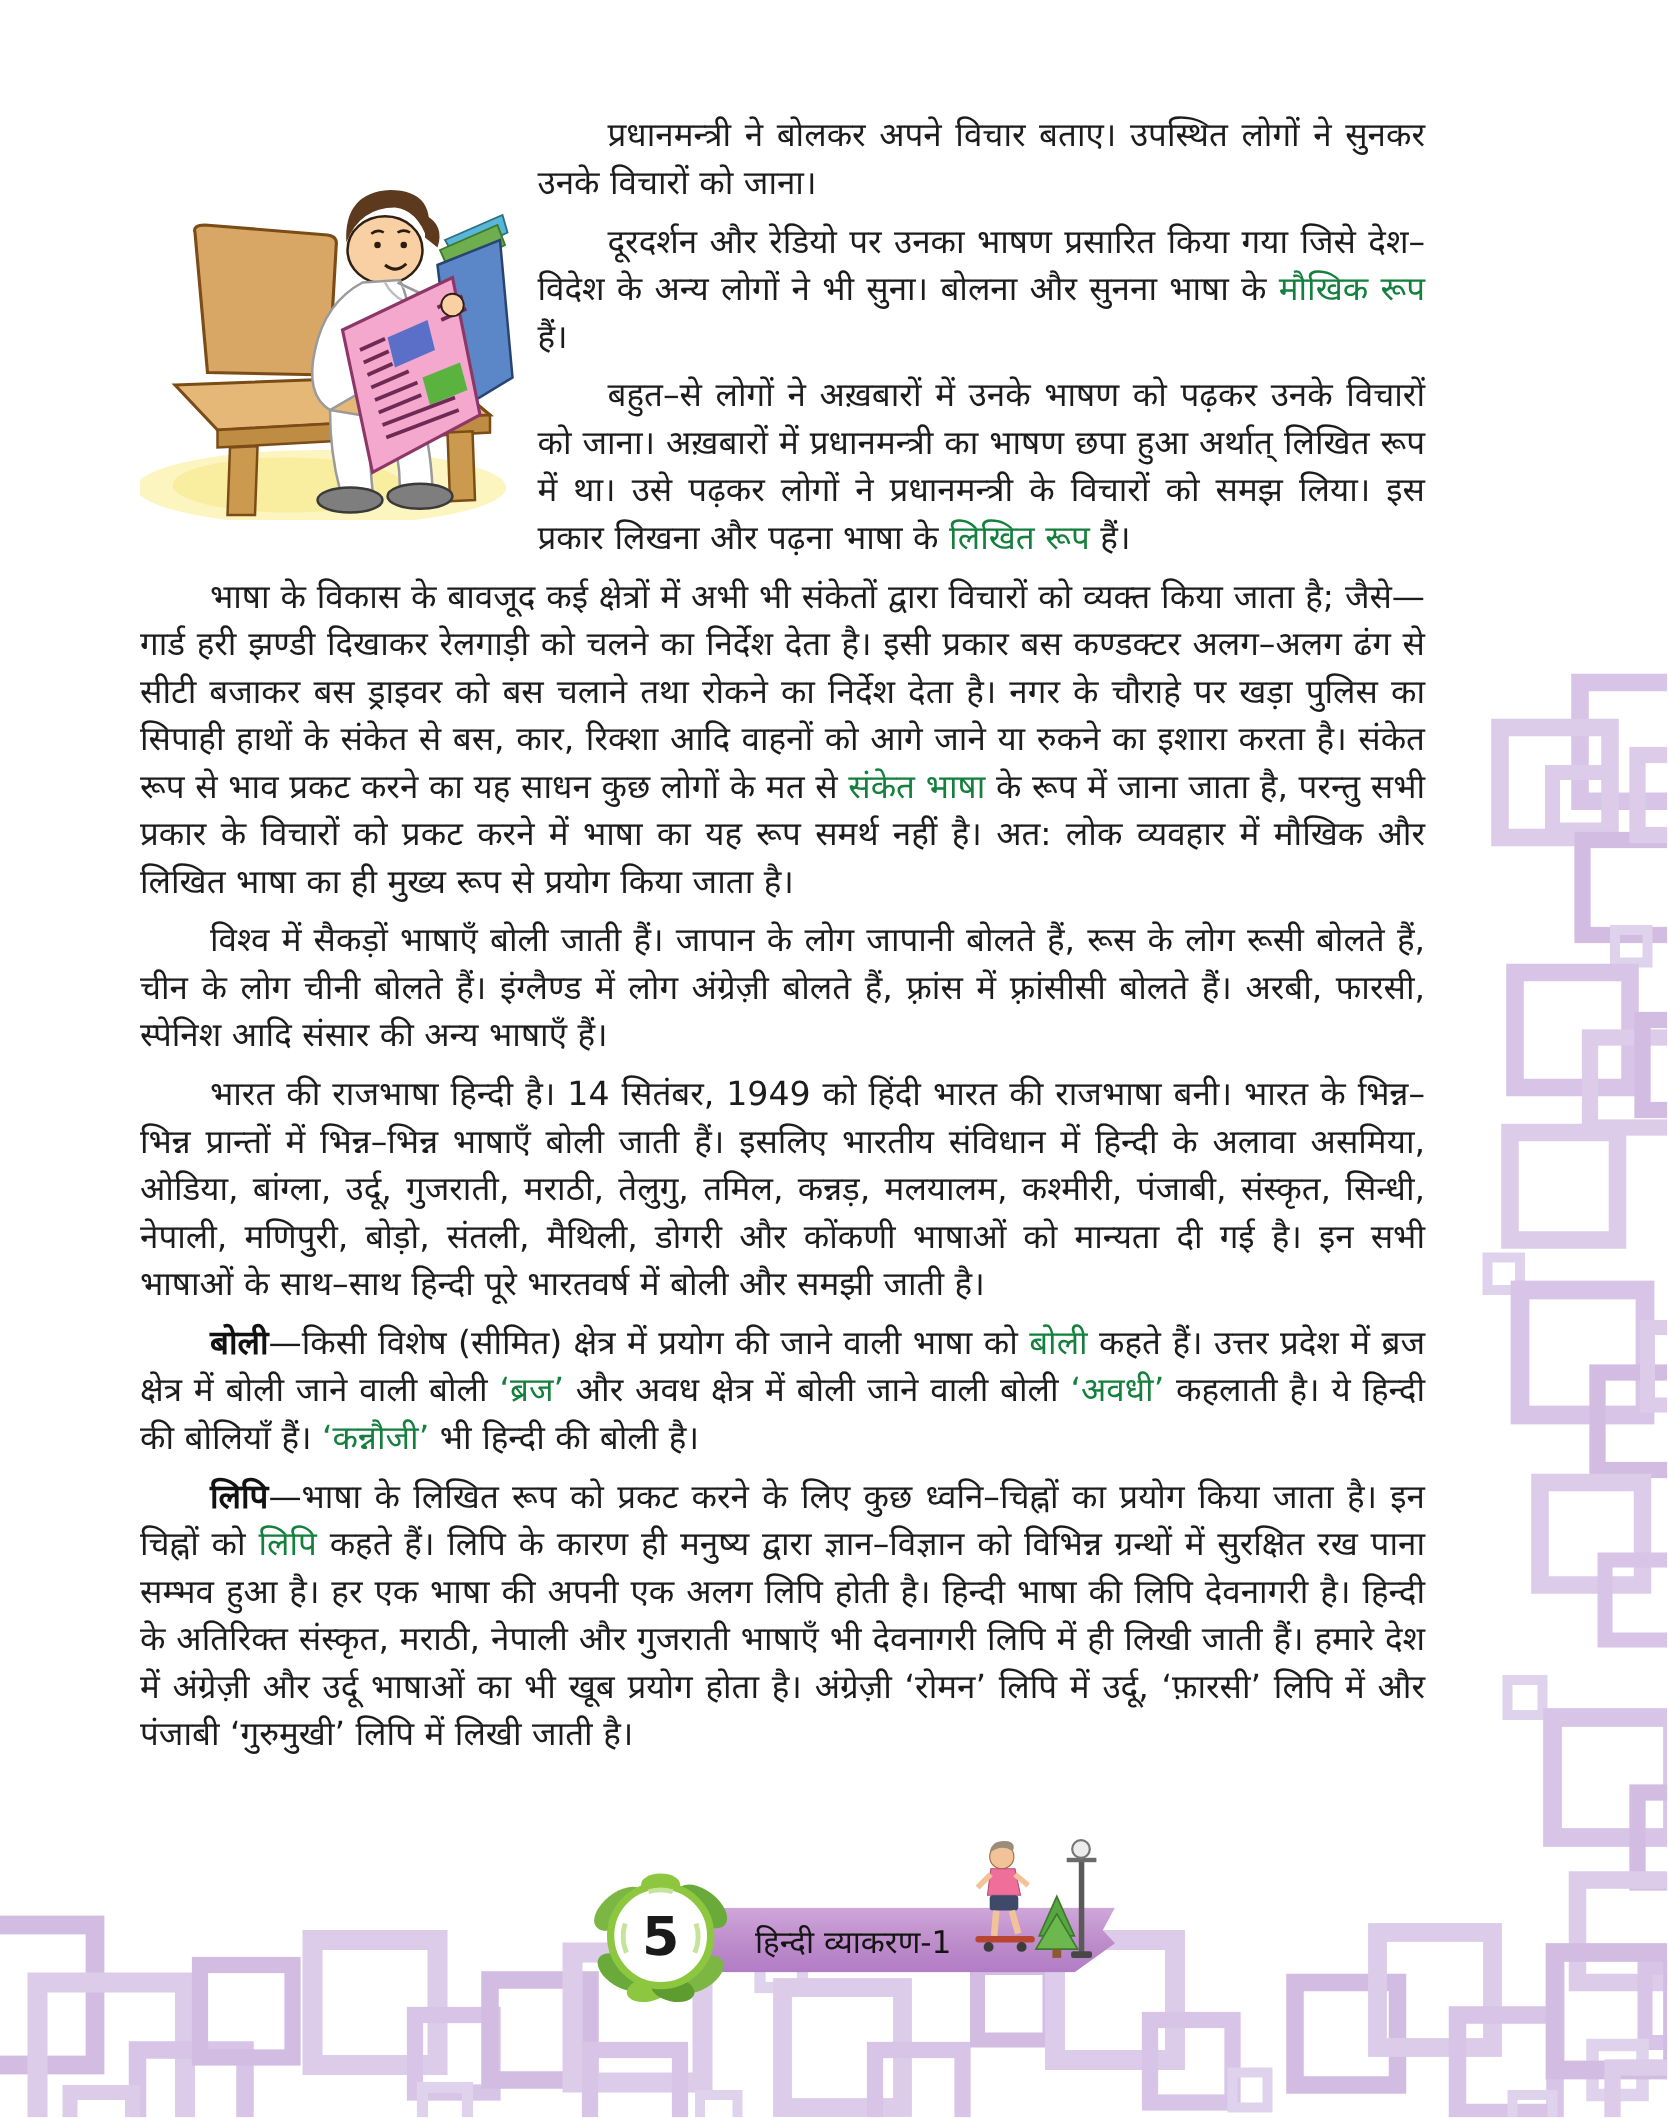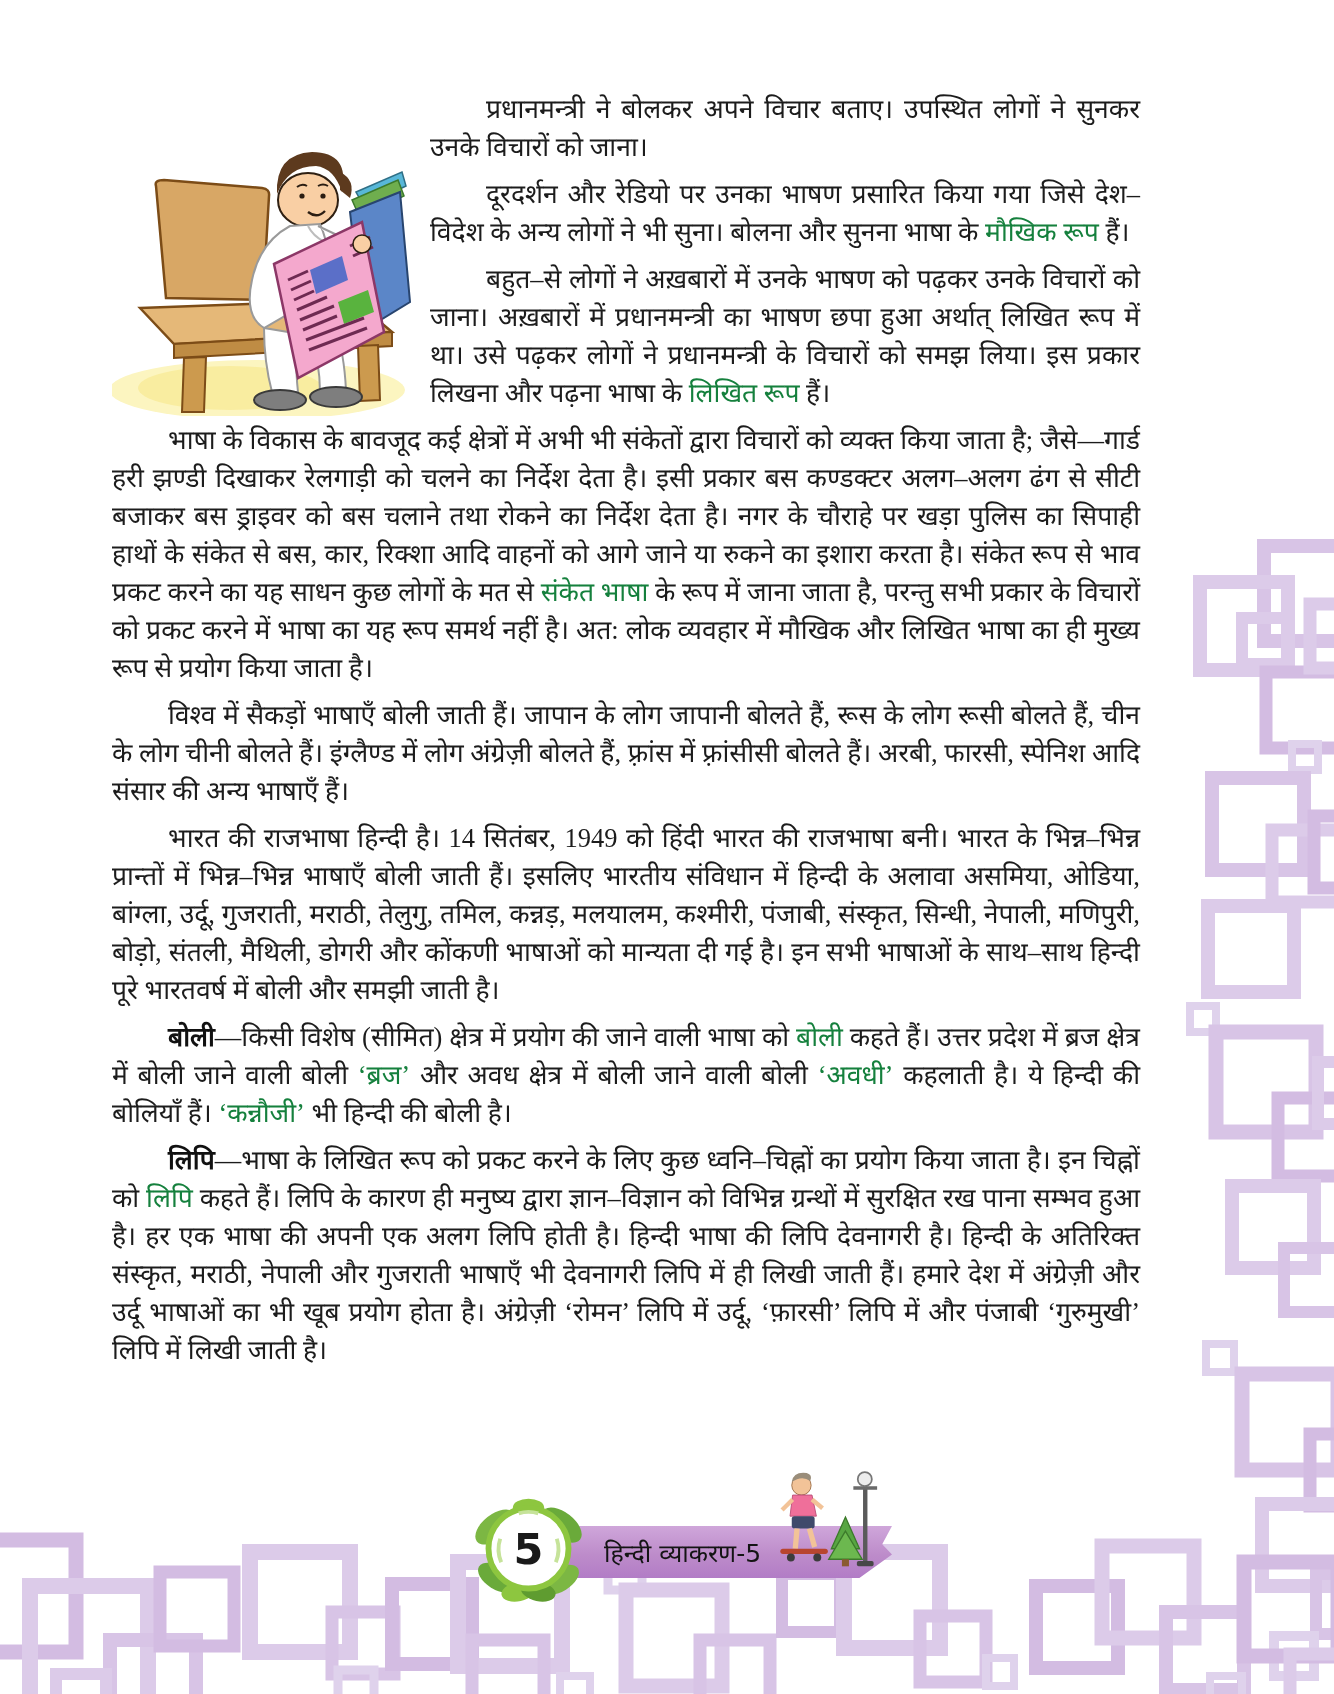--- a/index.html
+++ b/index.html
@@ -7,21 +7,21 @@
         font-family:"DejaVu Sans","Liberation Sans",sans-serif;}
   
   .decor{position:absolute;z-index:1;pointer-events:none;}
   .decor-right{top:486px;right:0;}
   .decor-bottom{left:0;bottom:0;}
   
   .content{position:absolute;left:112px;top:90px;width:1028px;z-index:3;
            color:#1c1c1c;font-size:26.5px;line-height:38px;text-align:justify;}
   .illus{float:left;width:300px;height:322px;margin:4px 18px 2px 0;}
   .para{margin:0 0 9px 0;text-indent:56px;}
-  .para span{text-indent:0;font-family:Liberation Serif, serif;}
+  .para span{text-indent:0;}
   .normal{color:#1c1c1c;}
   .pink{color:#15803d;font-weight:500;}
   .bold{font-weight:700;color:#111;}
   
   .footer{position:absolute;left:468px;top:1486px;width:440px;height:130px;z-index:5;}
   .ribbon{position:absolute;left:98px;top:40px;width:326px;height:52px;
           background:linear-gradient(180deg,#cfa6da 0%,#bd8cca 55%,#b27cc6 100%);
           clip-path:polygon(0 0,100% 0,97% 35%,100% 55%,90% 100%,0 100%);
           display:flex;align-items:center;}
   .ribbon-label{padding-left:38px;font-size:25px;color:#141414;}
@@ -143,21 +143,21 @@
         <p class="para"><span class="normal">भाषा के विकास के बावजूद कई क्षेत्रों में अभी भी संकेतों द्वारा विचारों को व्यक्त किया जाता है; जैसे—गार्ड हरी झण्डी दिखाकर रेलगाड़ी को चलने का निर्देश देता है। इसी प्रकार बस कण्डक्टर अलग–अलग ढंग से सीटी बजाकर बस ड्राइवर को बस चलाने तथा रोकने का निर्देश देता है। नगर के चौराहे पर खड़ा पुलिस का सिपाही हाथों के संकेत से बस, कार, रिक्शा आदि वाहनों को आगे जाने या रुकने का इशारा करता है। संकेत रूप से भाव प्रकट करने का यह साधन कुछ लोगों के मत से </span><span class="pink">संकेत भाषा</span><span class="normal"> के रूप में जाना जाता है, परन्तु सभी प्रकार के विचारों को प्रकट करने में भाषा का यह रूप समर्थ नहीं है। अत: लोक व्यवहार में मौखिक और लिखित भाषा का ही मुख्य रूप से प्रयोग किया जाता है।</span></p>
         <p class="para"><span class="normal">विश्व में सैकड़ों भाषाएँ बोली जाती हैं। जापान के लोग जापानी बोलते हैं, रूस के लोग रूसी बोलते हैं, चीन के लोग चीनी बोलते हैं। इंग्लैण्ड में लोग अंग्रेज़ी बोलते हैं, फ़्रांस में फ़्रांसीसी बोलते हैं। अरबी, फारसी, स्पेनिश आदि संसार की अन्य भाषाएँ हैं।</span></p>
         <p class="para"><span class="normal">भारत की राजभाषा हिन्दी है। 14 सितंबर, 1949 को हिंदी भारत की राजभाषा बनी। भारत के भिन्न–भिन्न प्रान्तों में भिन्न–भिन्न भाषाएँ बोली जाती हैं। इसलिए भारतीय संविधान में हिन्दी के अलावा असमिया, ओडिया, बांग्ला, उर्दू, गुजराती, मराठी, तेलुगु, तमिल, कन्नड़, मलयालम, कश्मीरी, पंजाबी, संस्कृत, सिन्धी, नेपाली, मणिपुरी, बोड़ो, संतली, मैथिली, डोगरी और कोंकणी भाषाओं को मान्यता दी गई है। इन सभी भाषाओं के साथ–साथ हिन्दी पूरे भारतवर्ष में बोली और समझी जाती है।</span></p>
         <p class="para"><span class="bold">बोली</span><span class="normal">—किसी विशेष (सीमित) क्षेत्र में प्रयोग की जाने वाली भाषा को </span><span class="pink">बोली</span><span class="normal"> कहते हैं। उत्तर प्रदेश में ब्रज क्षेत्र में बोली जाने वाली बोली </span><span class="pink">‘ब्रज’</span><span class="normal"> और अवध क्षेत्र में बोली जाने वाली बोली </span><span class="pink">‘अवधी’</span><span class="normal"> कहलाती है। ये हिन्दी की बोलियाँ हैं। </span><span class="pink">‘कन्नौजी’</span><span class="normal"> भी हिन्दी की बोली है।</span></p>
         <p class="para"><span class="bold">लिपि</span><span class="normal">—भाषा के लिखित रूप को प्रकट करने के लिए कुछ ध्वनि–चिह्नों का प्रयोग किया जाता है। इन चिह्नों को </span><span class="pink">लिपि</span><span class="normal"> कहते हैं। लिपि के कारण ही मनुष्य द्वारा ज्ञान–विज्ञान को विभिन्न ग्रन्थों में सुरक्षित रख पाना सम्भव हुआ है। हर एक भाषा की अपनी एक अलग लिपि होती है। हिन्दी भाषा की लिपि देवनागरी है। हिन्दी के अतिरिक्त संस्कृत, मराठी, नेपाली और गुजराती भाषाएँ भी देवनागरी लिपि में ही लिखी जाती हैं। हमारे देश में अंग्रेज़ी और उर्दू भाषाओं का भी खूब प्रयोग होता है। अंग्रेज़ी ‘रोमन’ लिपि में उर्दू, ‘फ़ारसी’ लिपि में और पंजाबी ‘गुरुमुखी’ लिपि में लिखी जाती है।</span></p>
       </div>
   </div>
 
   <div class="footer">
     <div class="ribbon">
-      <span class="ribbon-label">हिन्दी व्याकरण-5</span>
+      <span class="ribbon-label">हिन्दी व्याकरण-1</span>
     </div>
     <svg class="badge" viewBox="0 0 125 125">
       <ellipse cx="28" cy="40" rx="24" ry="13" fill="#7cb743" transform="rotate(-38 28 40)"></ellipse>
       <ellipse cx="96" cy="38" rx="24" ry="13" fill="#6aaa3a" transform="rotate(38 96 38)"></ellipse>
       <ellipse cx="30" cy="92" rx="22" ry="12" fill="#6aaa3a" transform="rotate(32 30 92)"></ellipse>
       <ellipse cx="94" cy="94" rx="22" ry="12" fill="#7cb743" transform="rotate(-32 94 94)"></ellipse>
       <ellipse cx="52" cy="106" rx="18" ry="10" fill="#8dc63f" transform="rotate(-12 52 106)"></ellipse>
       <ellipse cx="72" cy="106" rx="18" ry="10" fill="#5f9c30" transform="rotate(12 72 106)"></ellipse>
       <ellipse cx="62" cy="20" rx="16" ry="9" fill="#8dc63f"></ellipse>
       <circle cx="62" cy="62" r="41" fill="#ffffff" stroke="#8dc63f" stroke-width="6"></circle>

